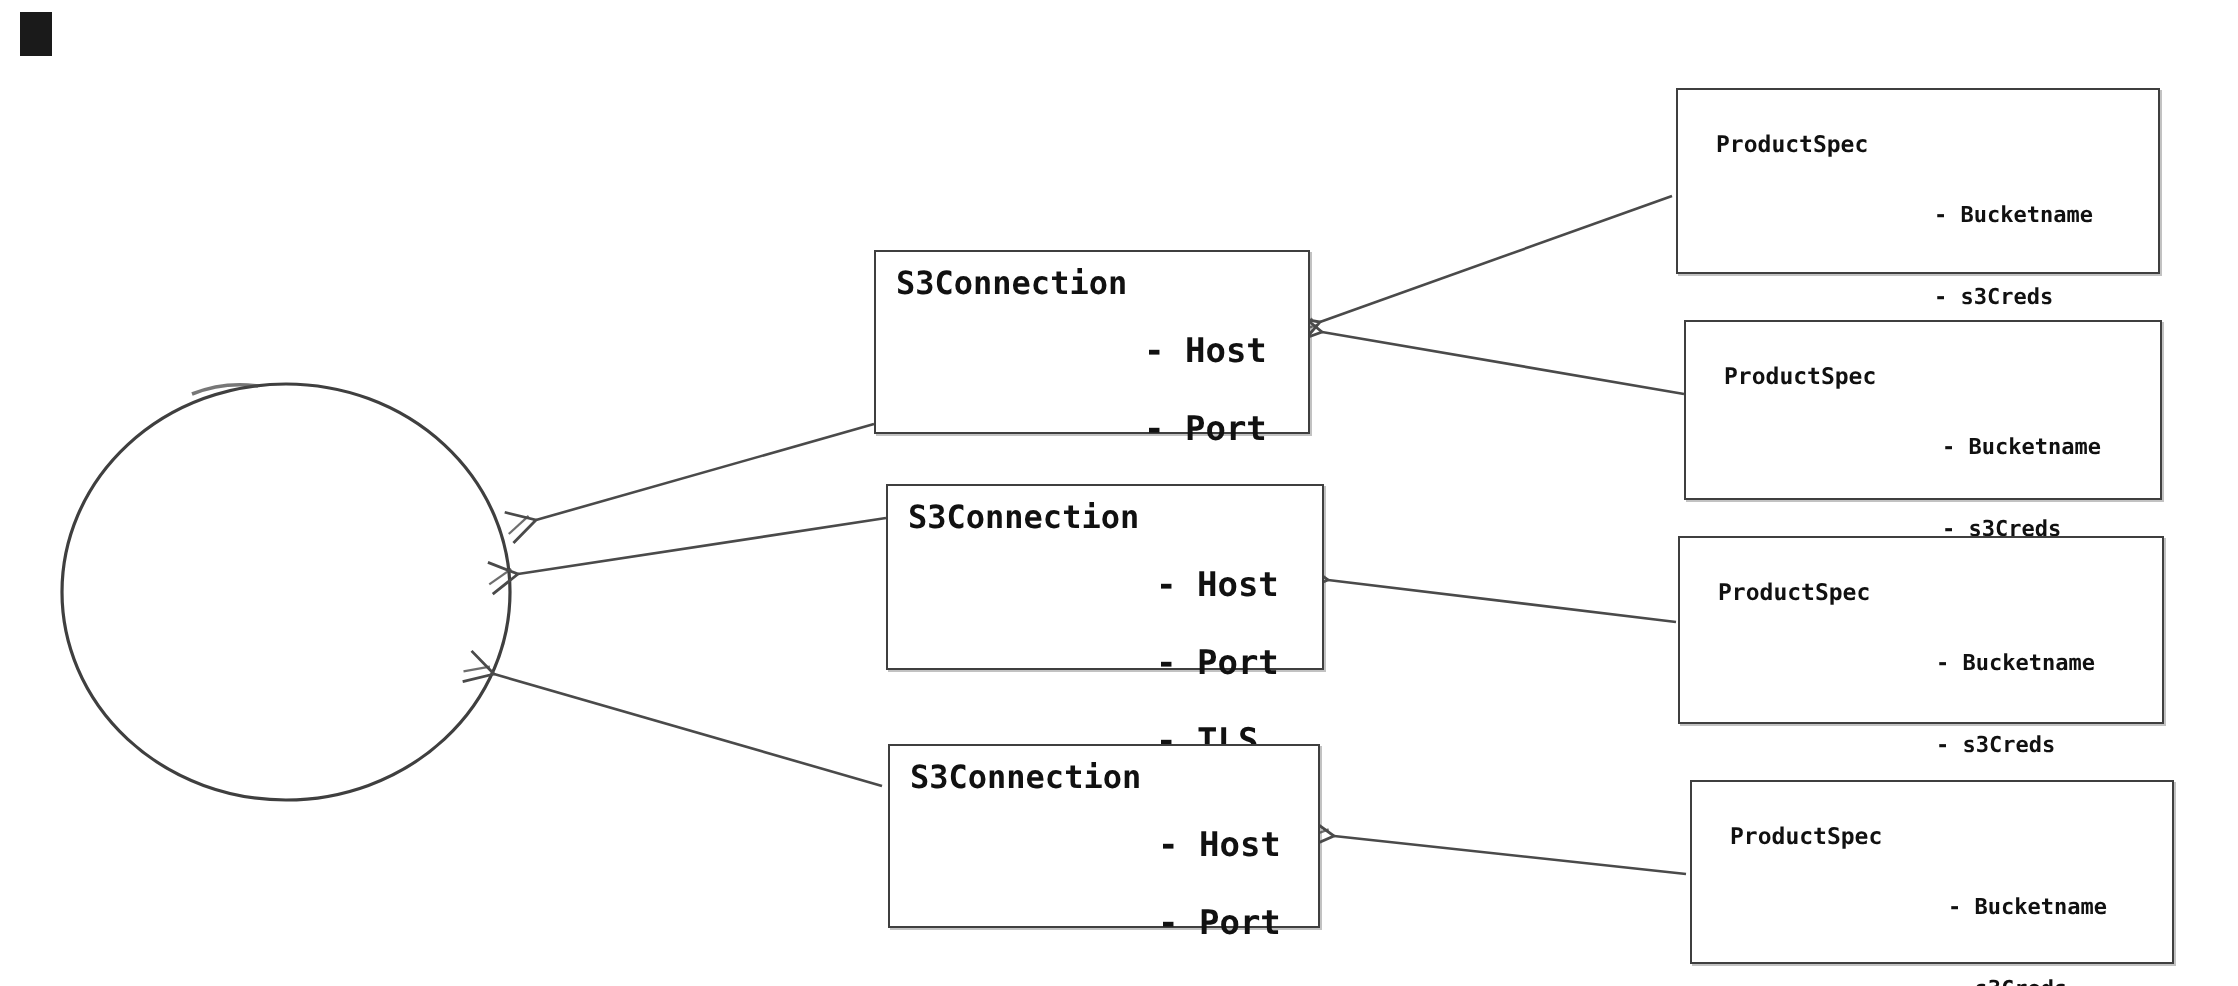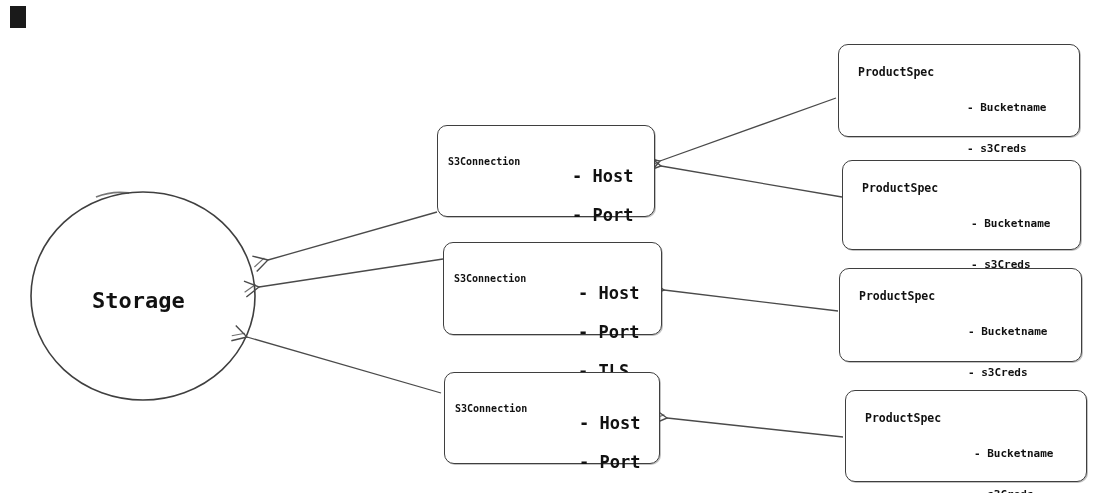--- a/index.html
+++ b/index.html
@@ -25,36 +25,35 @@
     left: 10px;
     top: 6px;
     width: 16px;
     height: 22px;
     background: #1a1a1a;
   }
   .node-box {
     position: absolute;
     background: #ffffff;
     border: 1.4px solid #3f3f3f;
-    border-radius: 10px;
+    border-radius: 0;
     box-shadow: 1px 1px 0 rgba(80,80,80,0.35);
     color: #111111;
     text-decoration: underline;
   }
   .box-title {
     position: absolute;
     font-weight: 700;
     white-space: nowrap;
   }
   .s3-box .box-title {
     left: 10px;
     top: 9px;
-    font-size: 10px;
+    font-size: 16px;
     line-height: 14px;
-    margin-top: 20px;
   }
   .ps-box .box-title {
     left: 19px;
     top: 21px;
     font-size: 11.5px;
     line-height: 13px;
   }
   .attrs {
     position: absolute;
     font-weight: 700;
@@ -120,21 +119,20 @@
     <line class="arrow" x1="836" y1="98" x2="660" y2="161" marker-end="url(#head)"></line>
     <line class="arrow" x1="842" y1="197" x2="661" y2="166" marker-end="url(#head)"></line>
     <line class="arrow" x1="838" y1="311" x2="664" y2="290" marker-end="url(#head)"></line>
     <line class="arrow" x1="843" y1="437" x2="667" y2="418" marker-end="url(#head)"></line>
 
     <line class="arrow" x1="437" y1="212" x2="268" y2="260" marker-end="url(#head)"></line>
     <line class="arrow" x1="443" y1="259" x2="259" y2="287" marker-end="url(#head)"></line>
     <line class="arrow" x1="441" y1="393" x2="247" y2="337" marker-end="url(#head)"></line>
   </svg>
 
-  <div class="storage-label">Storage</div>
 
   <div class="node-box s3-box" style="left:437px; top:125px; width:216px; height:90px;">
     <div class="box-title">S3Connection</div>
     <div class="attrs">
       <div>- Host</div>
       <div>- Port</div>
       <div>- TLS</div>
     </div>
   </div>
 

